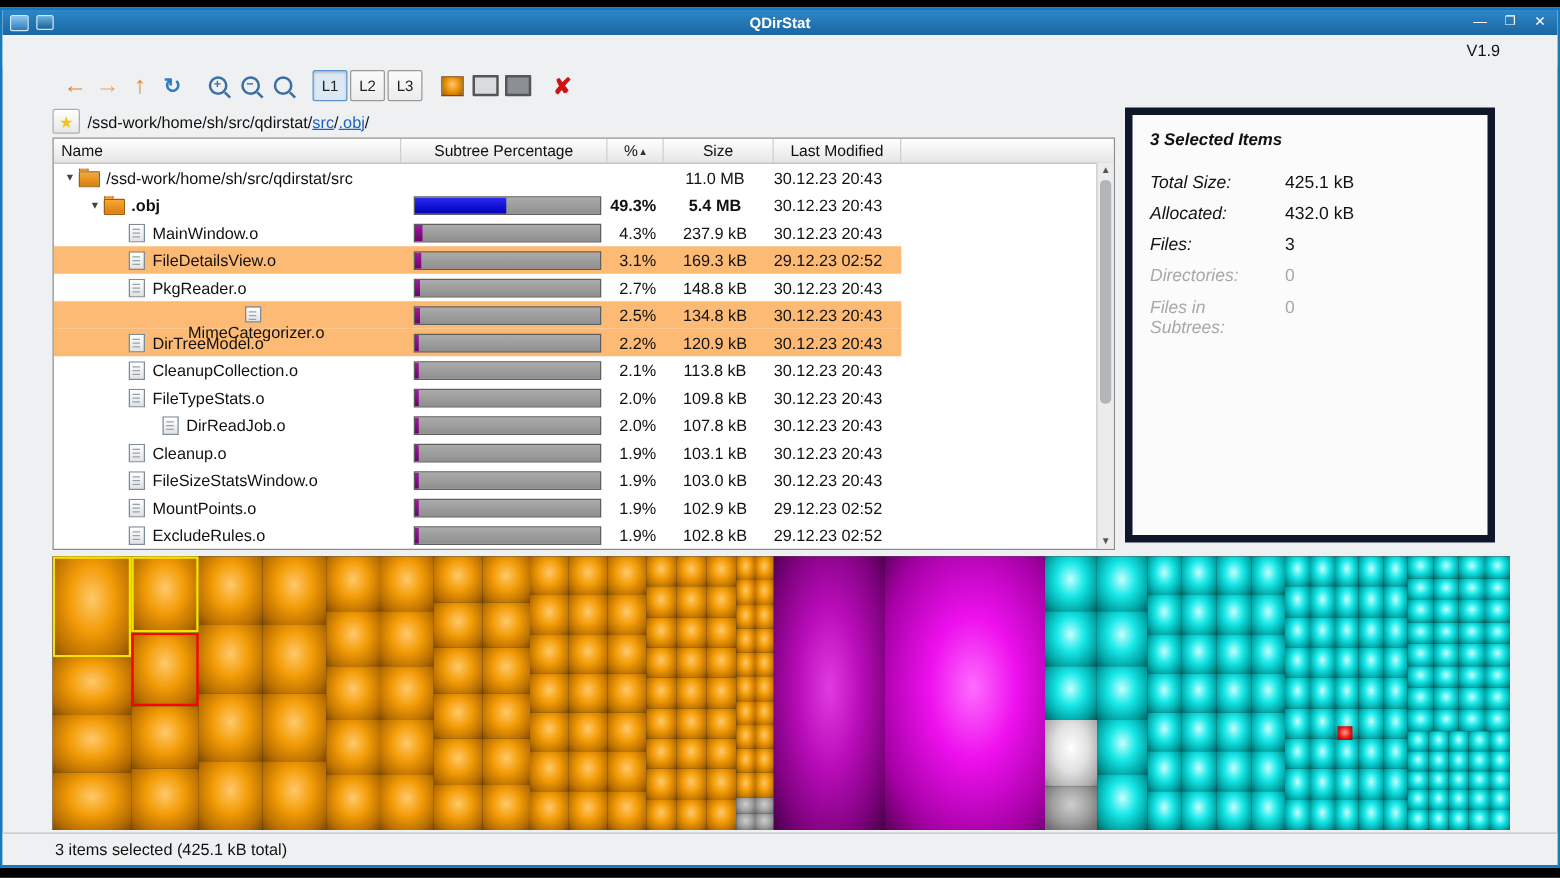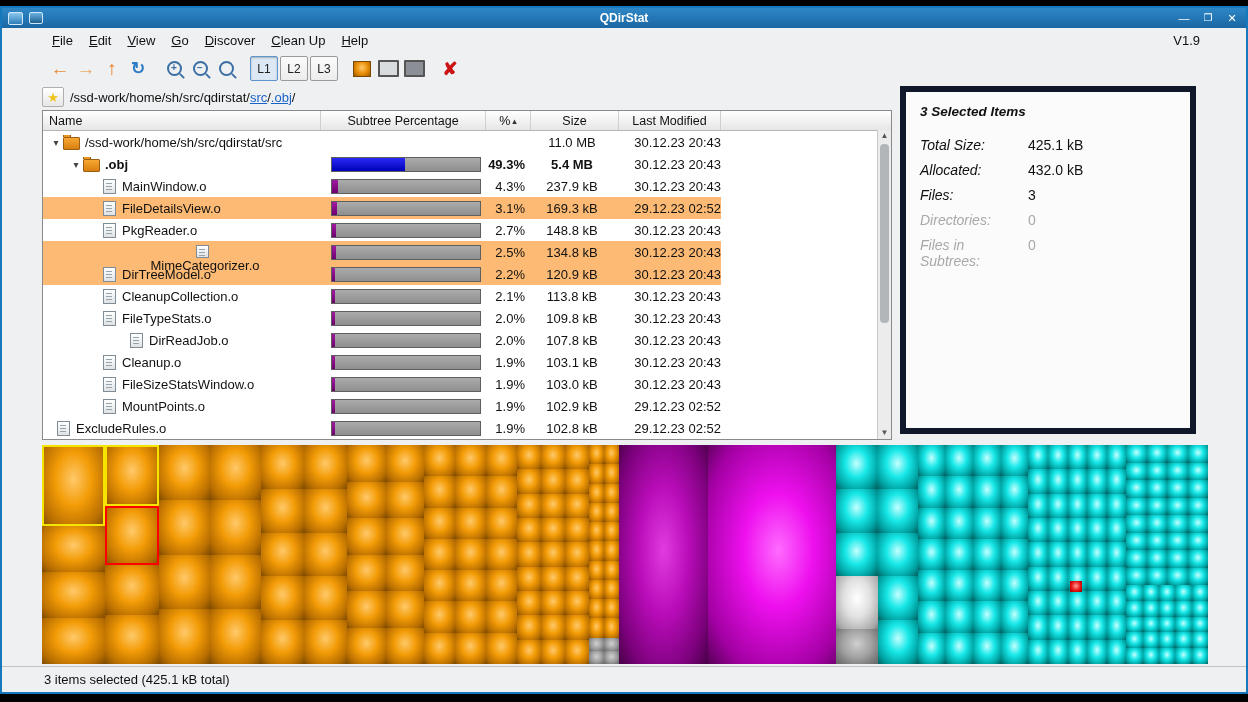--- a/index.html
+++ b/index.html
@@ -59,21 +59,21 @@
   .th.size{width:88px;}
   .th.mod{width:102px;}
   .th.fill{flex:1;border-right:none;}
   .sort-arrow{font-size:9px;color:#333;}
   .trow{display:flex;align-items:center;height:22px;width:678px;}
   .trow.sel{background:#fdba74;}
   .c-name{width:278px;display:flex;align-items:center;overflow:hidden;box-sizing:border-box;}
   .c-bar{width:165px;}
   .c-pct{width:45px;text-align:right;padding-right:6px;box-sizing:border-box;}
   .c-size{width:88px;text-align:center;padding-right:6px;box-sizing:border-box;}
-  .c-mod{width:102px;text-align:right;white-space:nowrap;}
+  .c-mod{width:102px;text-align:left;white-space:nowrap;}
   .b{font-weight:bold;}
   .exp{width:14px;flex:0 0 14px;font-size:10px;color:#444;text-align:center;}
   .spacer{width:14px;flex:0 0 14px;}
   .icon-folder{width:15px;height:11px;flex:0 0 15px;background:linear-gradient(#f8a832,#d87f10);border:1px solid #9a5f10;border-radius:1px;position:relative;margin:2px 5px 0 0;}
   .icon-folder::before{content:"";position:absolute;top:-4px;left:-1px;width:6px;height:2px;background:#e8941f;border:1px solid #9a5f10;border-bottom:none;border-radius:1px 1px 0 0;}
   .icon-file{width:11px;height:13px;flex:0 0 11px;background:linear-gradient(#ffffff,#dfe3e6);border:1px solid #7f8c96;margin-right:6px;position:relative;}
   .icon-file::before{content:"";position:absolute;left:2px;top:3px;width:6px;height:1px;background:#98a4ab;box-shadow:0 3px 0 #98a4ab,0 6px 0 #98a4ab;}
   .pbar{width:148px;height:13px;margin-left:10px;background:linear-gradient(#ababab,#8f8f8f);border:1px solid #5f5f5f;box-sizing:content-box;position:relative;overflow:hidden;}
   .pbar-fill{height:100%;}
   .fill-purple{background:linear-gradient(#a01aa0,#6f006f);}
@@ -119,21 +119,20 @@
       </div>
       <div class="tb-title">QDirStat</div>
       <div class="tb-controls">
         <span class="win-btn">—</span>
         <span class="win-btn box">❐</span>
         <span class="win-btn">✕</span>
       </div>
     </div>
 
     <div class="menubar">
-      <span id="menu-items"><span class="menu-item"><u>F</u>ile</span><span class="menu-item"><u>E</u>dit</span><span class="menu-item"><u>V</u>iew</span><span class="menu-item"><u>G</u>o</span><span class="menu-item"><u>D</u>iscover</span><span class="menu-item"><u>C</u>lean Up</span><span class="menu-item"><u>H</u>elp</span></span>
       <span class="version">V1.9</span>
     </div>
 
     <div class="toolbar" id="toolbar">
         <div class="tbtn">
           <span class="tb-glyph tb-orange">←</span>
         </div>
         <div class="tbtn">
           <span class="tb-glyph tb-orange dim">→</span>
         </div>
@@ -387,21 +386,21 @@
                 <div class="c-bar">
                   <div class="pbar">
                     <div class="pbar-fill fill-purple" style="width: 1.9%;"></div>
                   </div>
                 </div>
                 <div class="c-pct">1.9%</div>
                 <div class="c-size">102.9 kB</div>
                 <div class="c-mod">29.12.23 02:52</div>
               </div>
               <div class="trow">
-                <div class="c-name" style="">
+                <div class="c-name" style="padding-left: 46px;">
                   <span class="spacer"></span>
                   <span class="icon-file"></span>
                   <span>ExcludeRules.o</span>
                 </div>
                 <div class="c-bar">
                   <div class="pbar">
                     <div class="pbar-fill fill-purple" style="width: 1.9%;"></div>
                   </div>
                 </div>
                 <div class="c-pct">1.9%</div>

